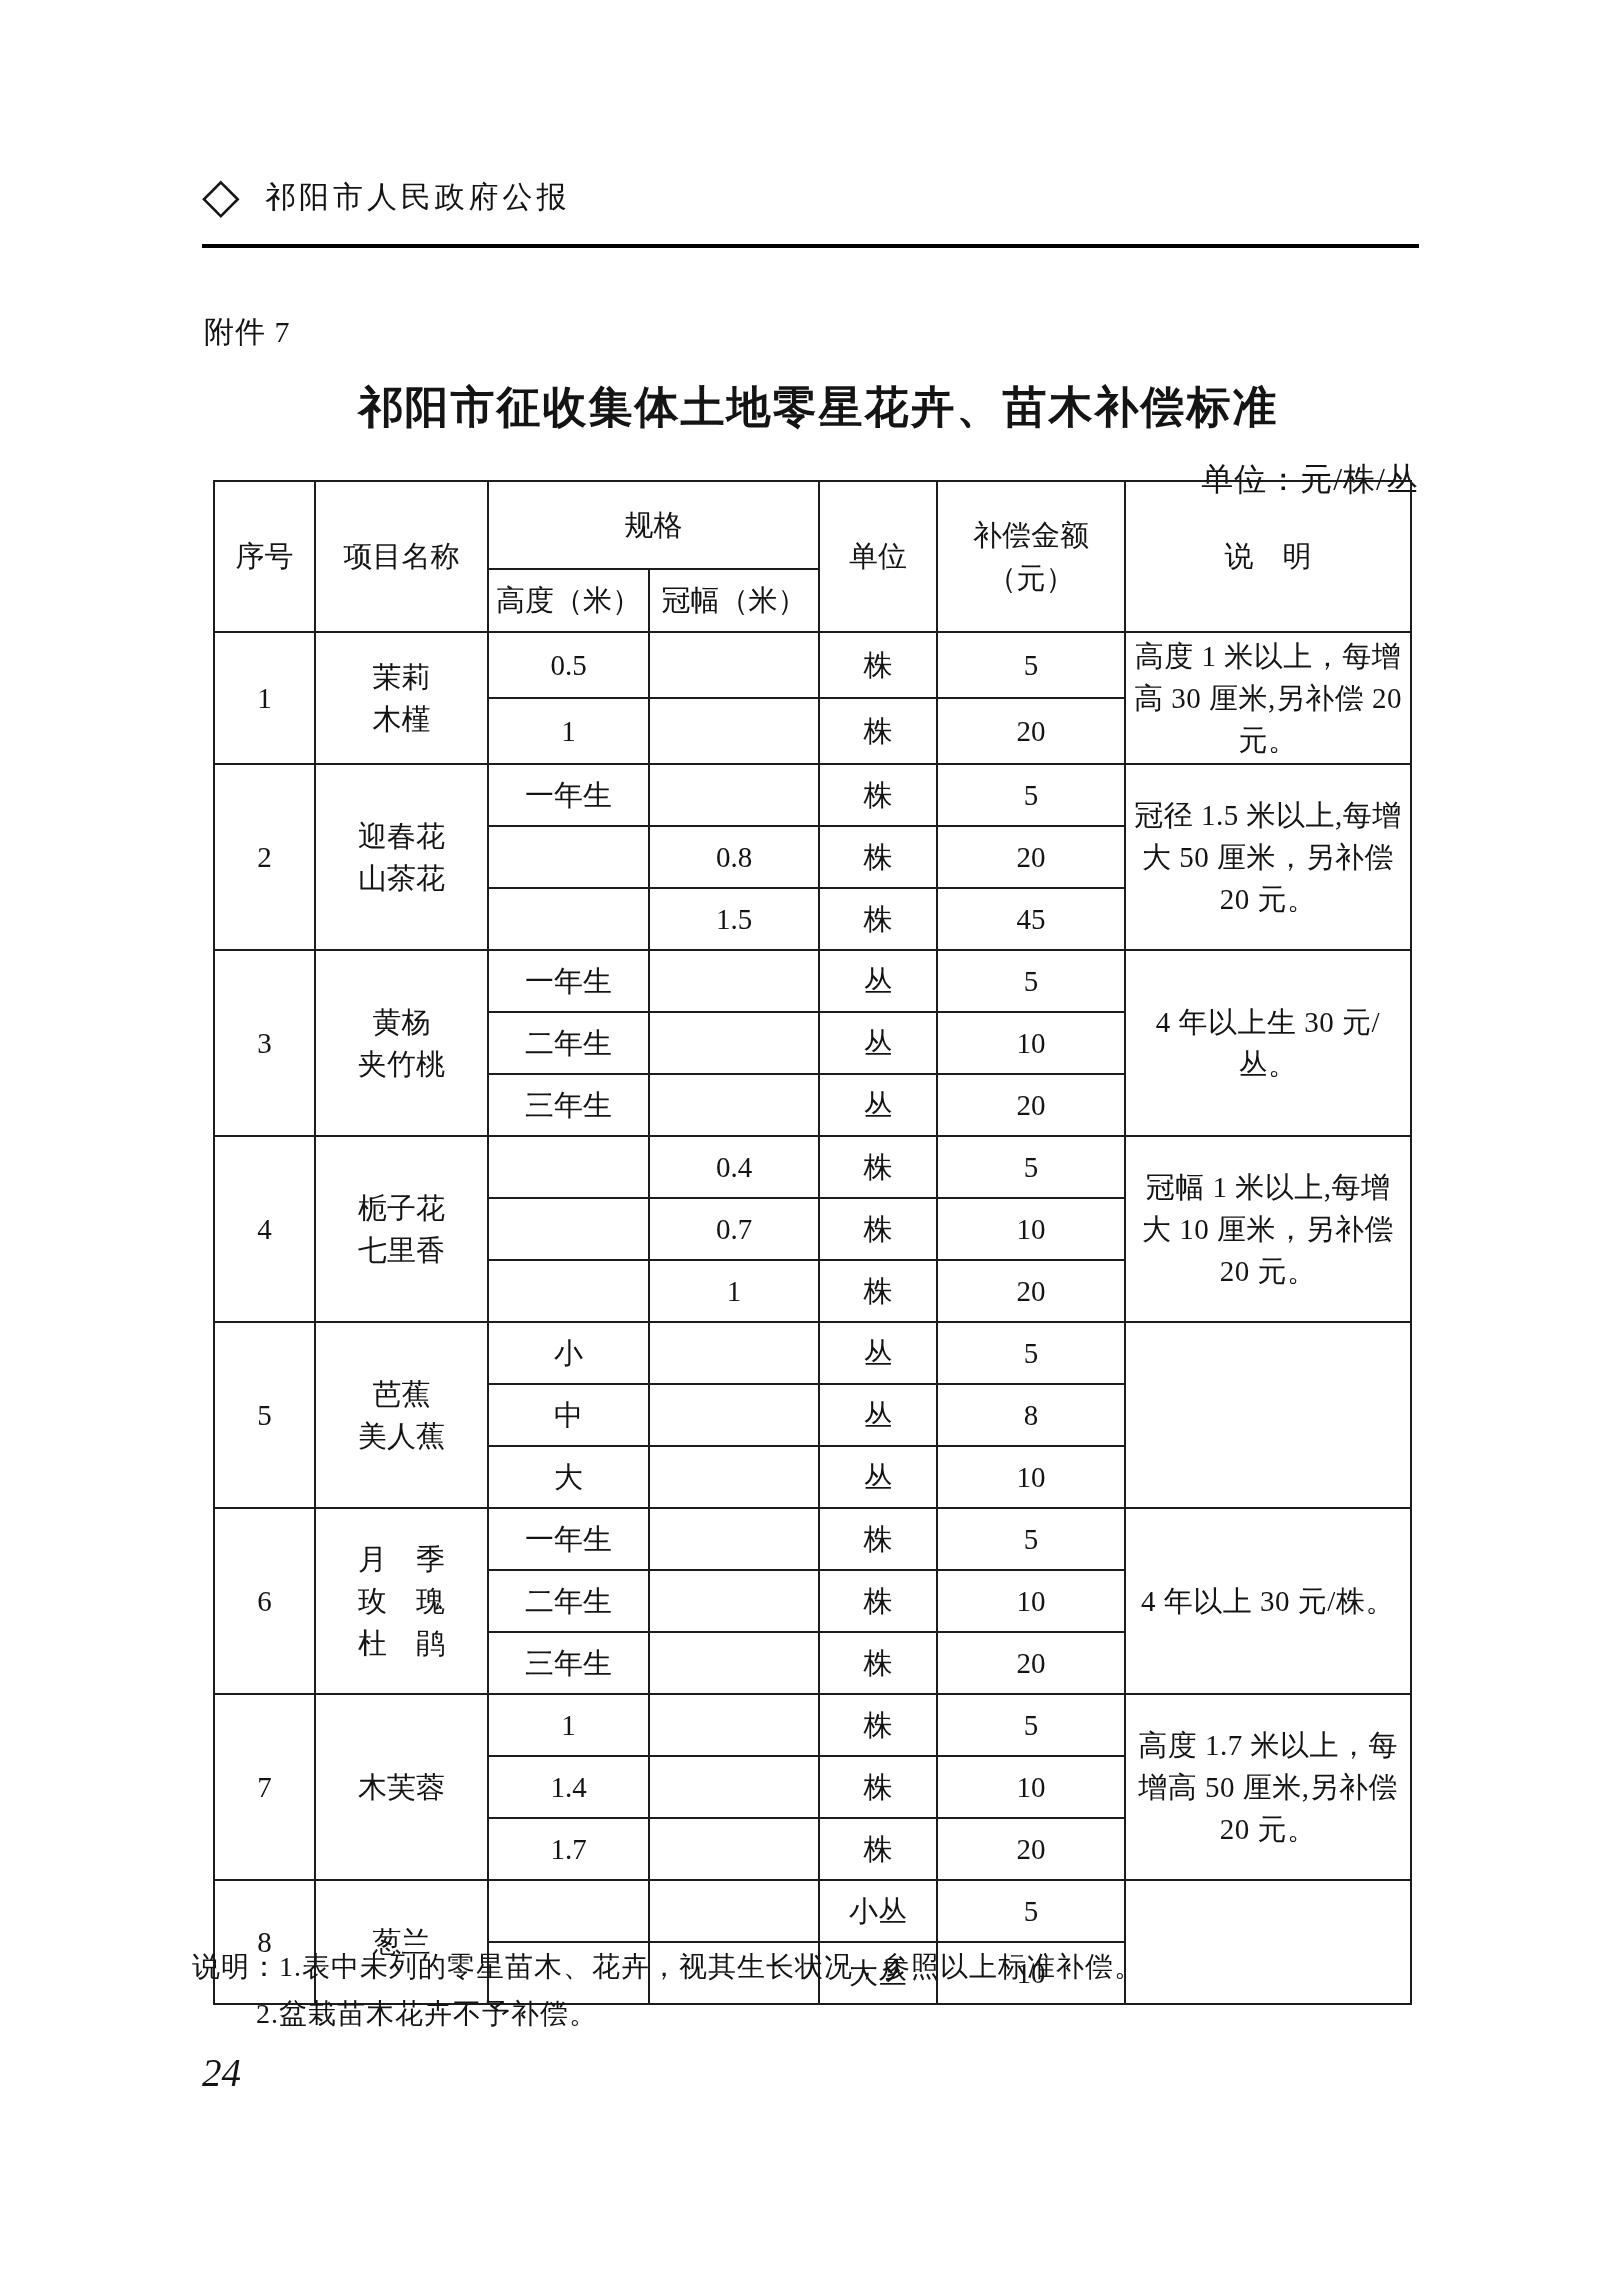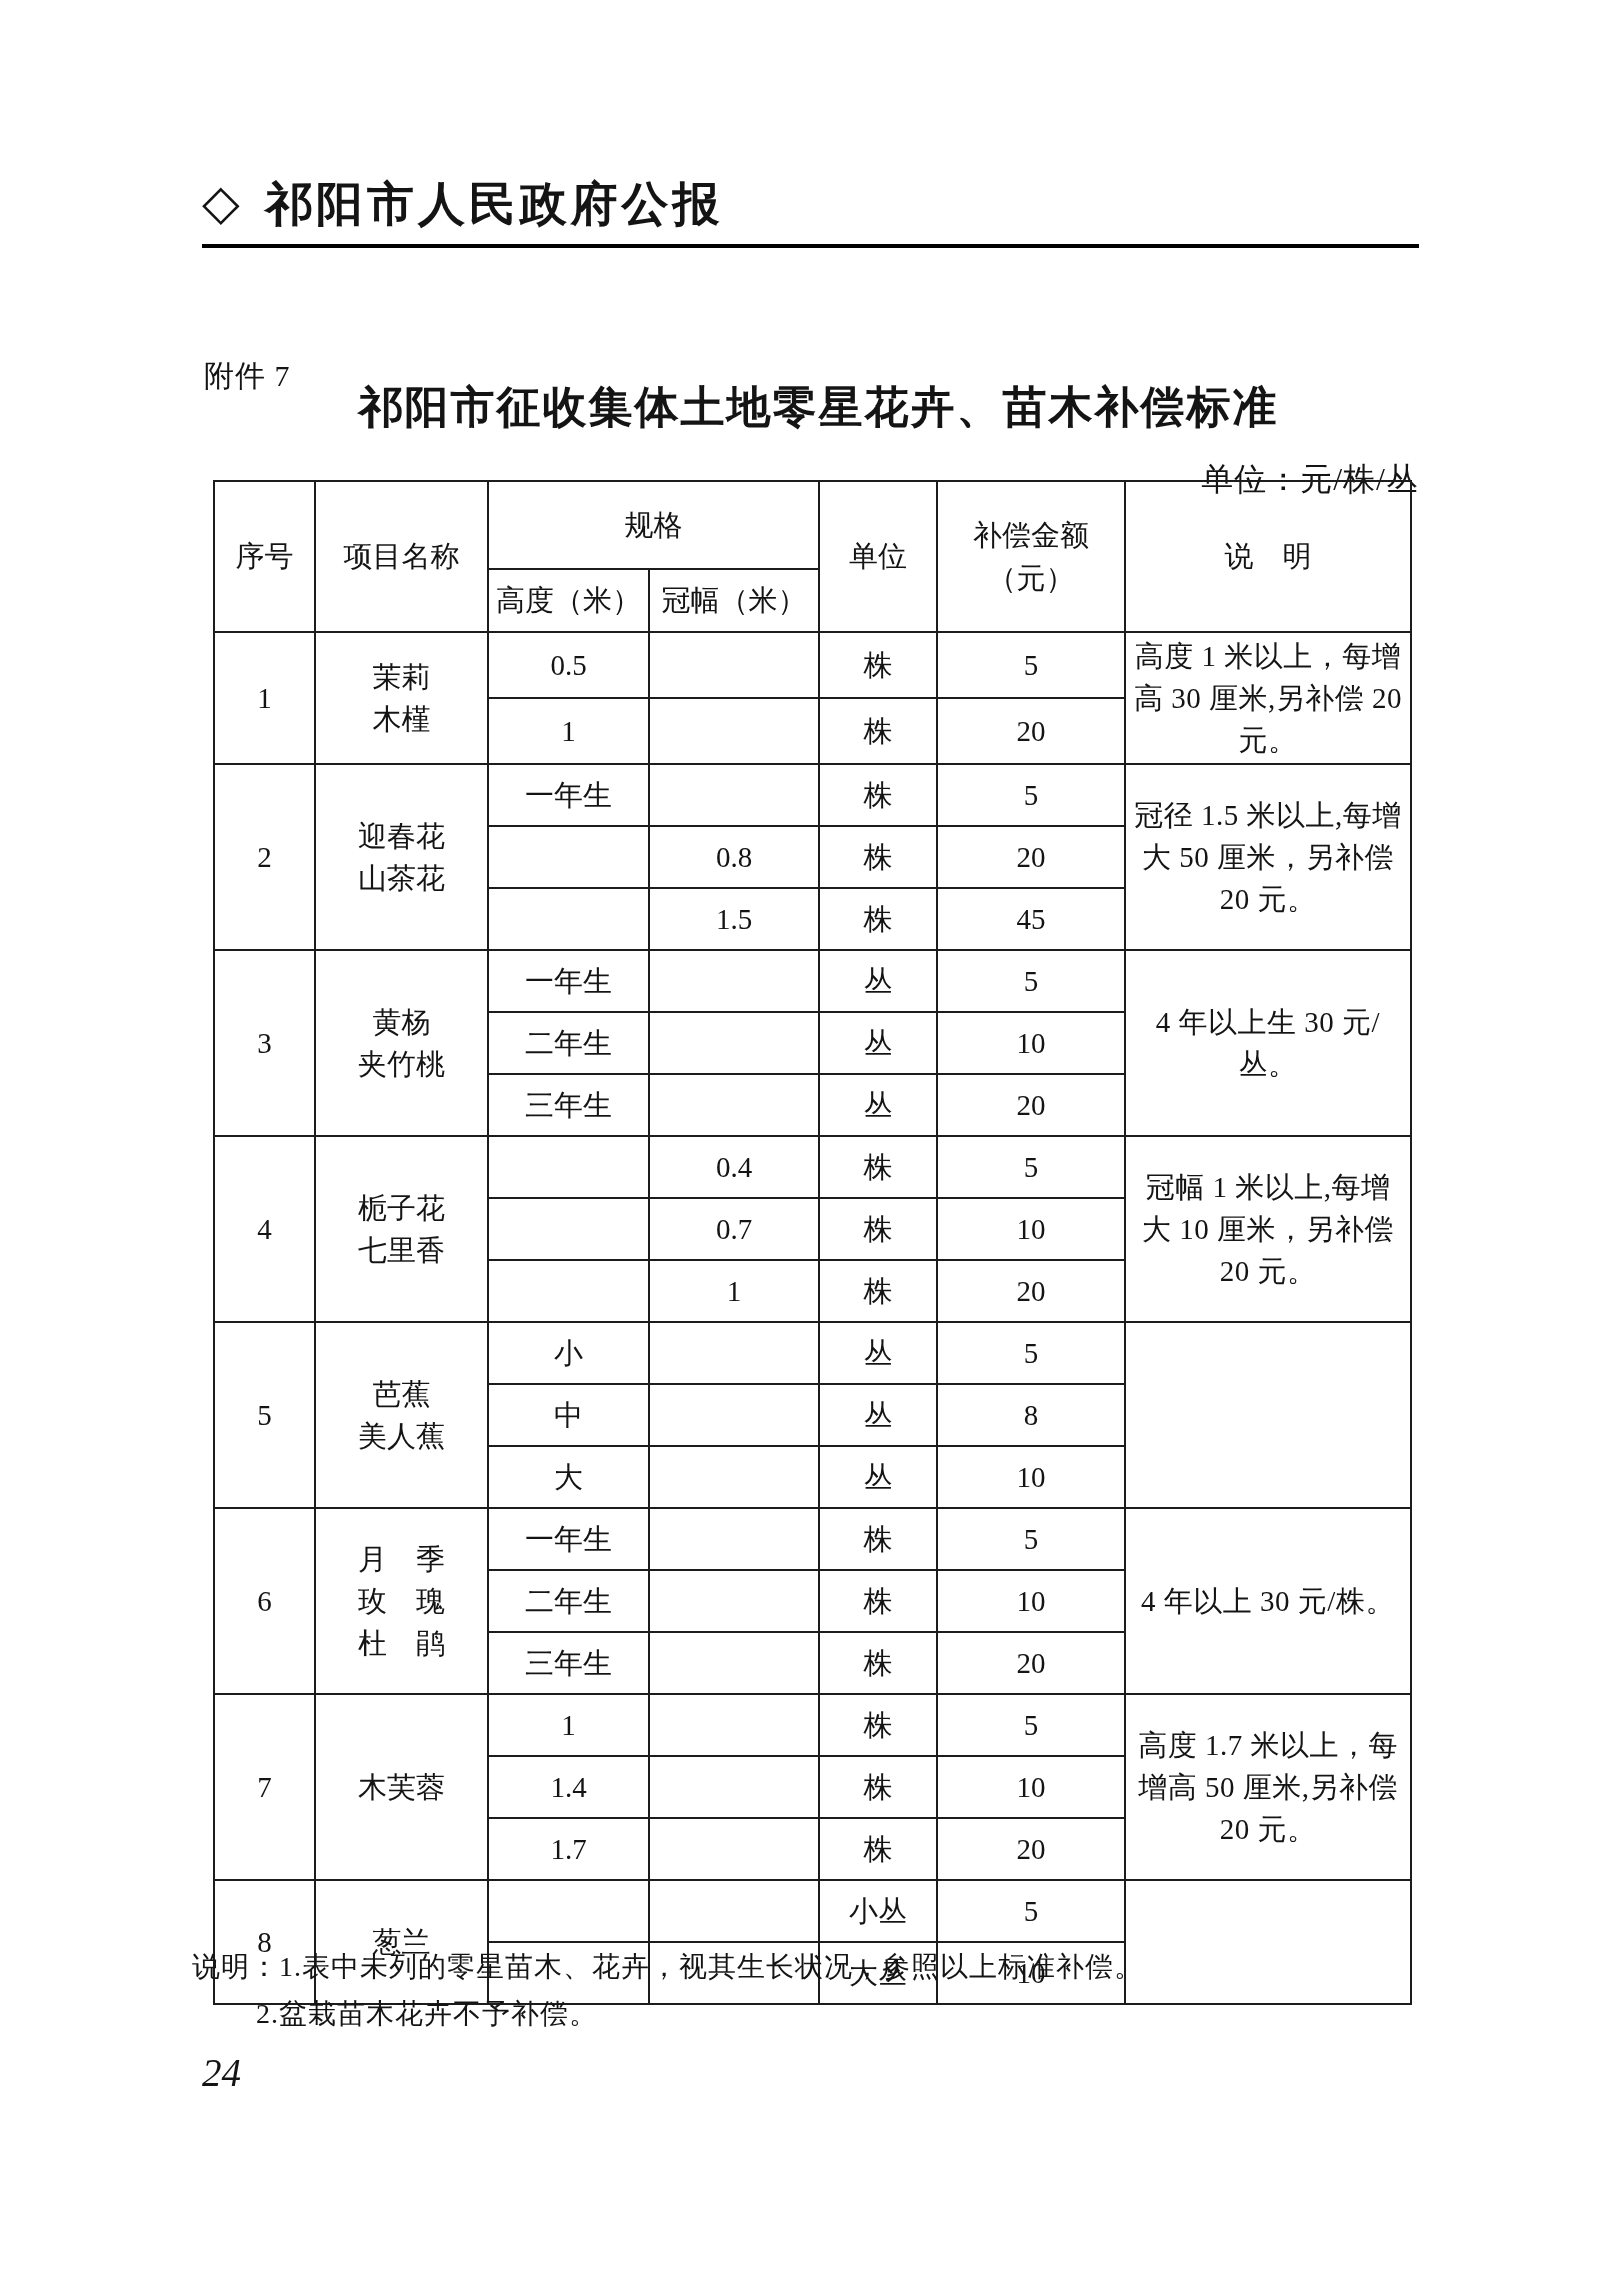--- a/index.html
+++ b/index.html
@@ -4,24 +4,24 @@
 <style>
   html,body { margin:0; padding:0; background:#e8e8e8; }
   .page {
     position:relative; width:1621px; height:2293px; background:#ffffff;
     margin:0 auto; font-family:"Liberation Serif","DejaVu Serif",serif; color:#141414;
     overflow:hidden;
   }
   
   .masthead { position:absolute; left:202px; top:173px; display:flex; align-items:center; gap:25.5px; }
   .masthead .diamond { font-size:49px; line-height:1; font-weight:400; transform:translateY(-2px); }
-  .masthead .gz-title { font-size:47px; font-weight:700; letter-spacing:3.9px; }
+  .masthead .gz-title { font-size:30px; font-weight:400; letter-spacing:3.9px; }
   .head-rule { position:absolute; left:202px; top:244px; width:1217px; height:3.9px; background:#000; }
 
-  .attachment { position:absolute; left:204px; top:312px; font-size:30px; letter-spacing:1px;margin-top:44px; }
+  .attachment { position:absolute; left:204px; top:312px; font-size:30px; letter-spacing:1px; }
 
   .doc-title {
     position:absolute; left:202px; top:370px; width:1217px; margin:8px;
     text-align:center; font-size:44px; font-weight:700; letter-spacing:2px;
   }
   .unit-note { position:absolute; top:438px; right:202px; font-size:32px; letter-spacing:1px;margin-top:20px; }
 
   
   table.comp {
     position:absolute; left:213px; top:480px; width:1196px;

